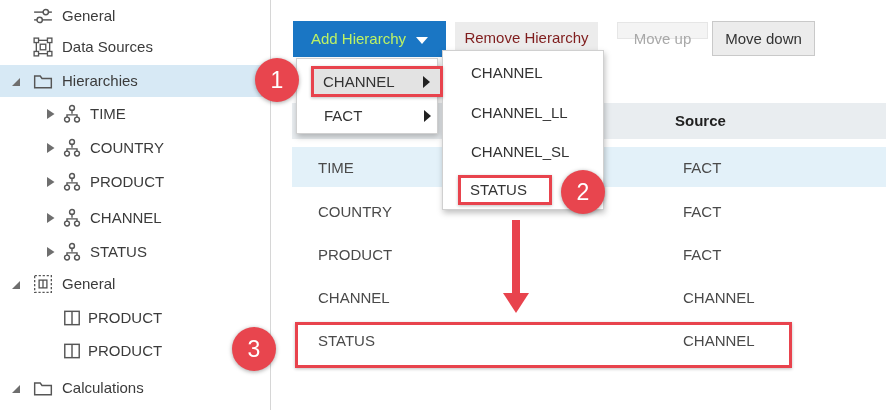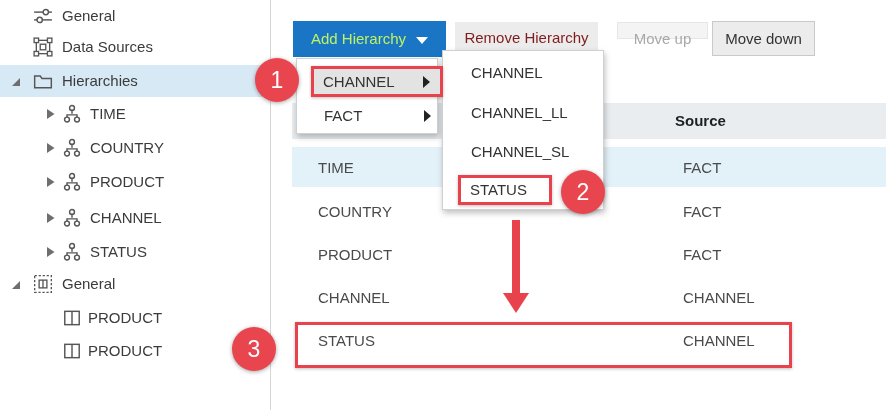--- a/index.html
+++ b/index.html
@@ -237,20 +237,33 @@
     <div class="s-item lvl1" style="top:335px">
       <span class="ico">
         <svg class="icon" width="20" height="20" viewBox="0 0 18 18" fill="none" stroke="#565656" stroke-width="1.3">
           <rect x="2.5" y="3" width="13" height="12"></rect>
             <line x1="9" y1="3" x2="9" y2="15"></line>
         </svg>
       </span>
       <span class="lbl" style="left:88px">PRODUCT</span>
     </div>
 
+    <div class="s-item lvl0" style="top:372px">
+      <span class="tri">
+        <svg width="11" height="11" viewBox="0 0 11 11">
+            <path d="M10,2 L10,10 L2,10 Z" fill="#6e6e6e"></path>
+          </svg>
+      </span>
+      <span class="ico">
+        <svg class="icon" width="20" height="20" viewBox="0 0 18 18" fill="none" stroke="#565656" stroke-width="1.3">
+          <path d="M1.5,15 V4.5 h5 l1.6,2.2 h8.4 V15 Z"></path>
+        </svg>
+      </span>
+      <span class="lbl">Calculations</span>
+    </div>
   </div>
 
   <div class="btn" id="btn-add">
     <span>Add Hierarchy</span><span class="caret"></span>
   </div>
   <div class="btn" id="btn-remove">Remove Hierarchy</div>
   <div class="btn" id="btn-moveup">Move up</div>
   <div class="btn" id="btn-movedown">Move down</div>
 
   <div id="tbl-header">

